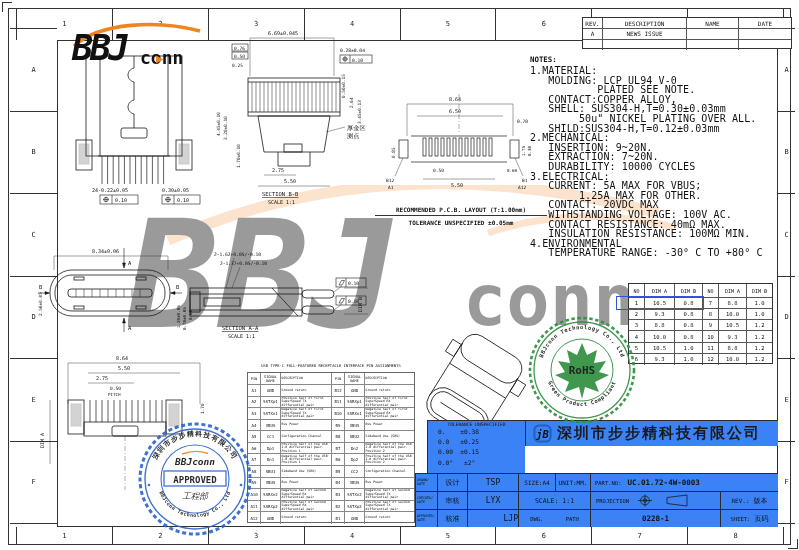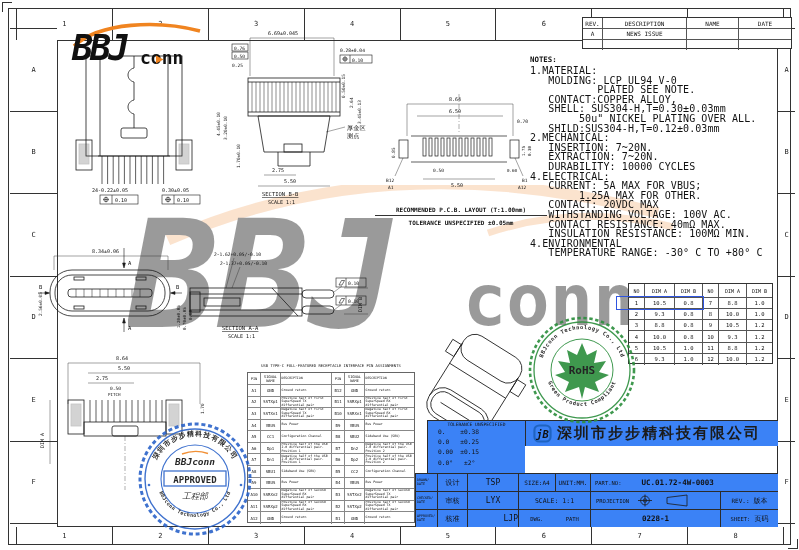--- a/index.html
+++ b/index.html
@@ -159,24 +159,24 @@
     <div>
         <div class="nline">1.MATERIAL:</div>
         <div class="nline">   MOLDING: LCP UL94 V-0</div>
         <div class="nline">           PLATED SEE NOTE.</div>
         <div class="nline">   CONTACT:COPPER ALLOY,</div>
         <div class="nline"></div>
         <div class="nline">   SHELL: SUS304-H,T=0.30±0.03mm</div>
         <div class="nline">        50u" NICKEL PLATING OVER ALL.</div>
         <div class="nline">   SHILD:SUS304-H,T=0.12±0.03mm</div>
         <div class="nline">2.MECHANICAL:</div>
-        <div class="nline">   INSERTION: 7~20N.</div>
+        <div class="nline">   INSERTION: 9~20N.</div>
         <div class="nline">   EXTRACTION: 7~20N.</div>
         <div class="nline">   DURABILITY: 10000 CYCLES</div>
-        <div class="nline">4.ELECTRICAL:</div>
+        <div class="nline">3.ELECTRICAL:</div>
         <div class="nline">   CURRENT: 5A MAX FOR VBUS;</div>
         <div class="nline">        1.25A MAX FOR OTHER.</div>
         <div class="nline">   CONTACT: 20VDC MAX</div>
         <div class="nline">   WITHSTANDING VOLTAGE: 100V AC.</div>
         <div class="nline">   CONTACT RESISTANCE: 40mΩ MAX.</div>
         <div class="nline">   INSULATION RESISTANCE: 100MΩ MIN.</div>
         <div class="nline">4.ENVIRONMENTAL</div>
         <div class="nline">   TEMPERATURE RANGE: -30° C TO +80° C</div>
       </div>
   </div>
@@ -684,21 +684,21 @@
   <div class="cell" style="left:467px;top:509px;width:51px;height:18px;justify-content:flex-end;font-size:8px;">
     <span>LJP</span>
     </div>
 
   <div class="cell" style="left:518px;top:473px;width:37px;height:18px;justify-content:center;font-size:6px;">
     <span>SIZE:A4</span>
     </div>
   <div class="cell" style="left:555px;top:473px;width:35px;height:18px;justify-content:center;font-size:6px;">
     <span>UNIT:MM.</span>
     </div>
-  <div class="cell" style="left:590px;top:473px;width:188px;height:18px;gap:20px;padding-left:4px;">
+  <div class="cell" style="left:590px;top:473px;width:188px;height:18px;gap:6px;padding-left:4px;">
     <span style="font-size:5.5px;">PART.NO:</span>
     <span style="font-size:7.5px;font-weight:bold;">UC.01.72-4W-0003</span>
   </div>
 
   <div class="cell" style="left:518px;top:491px;width:72px;height:18px;justify-content:center;font-size:6.5px;">
     <span>SCALE: 1:1</span>
     </div>
   <div class="cell" style="left:590px;top:491px;width:130px;height:18px;gap:6px;padding-left:5px;">
     <span style="font-size:5.5px;">PROJECTION</span>
     <svg width="58" height="13" viewBox="0 0 58 13">

